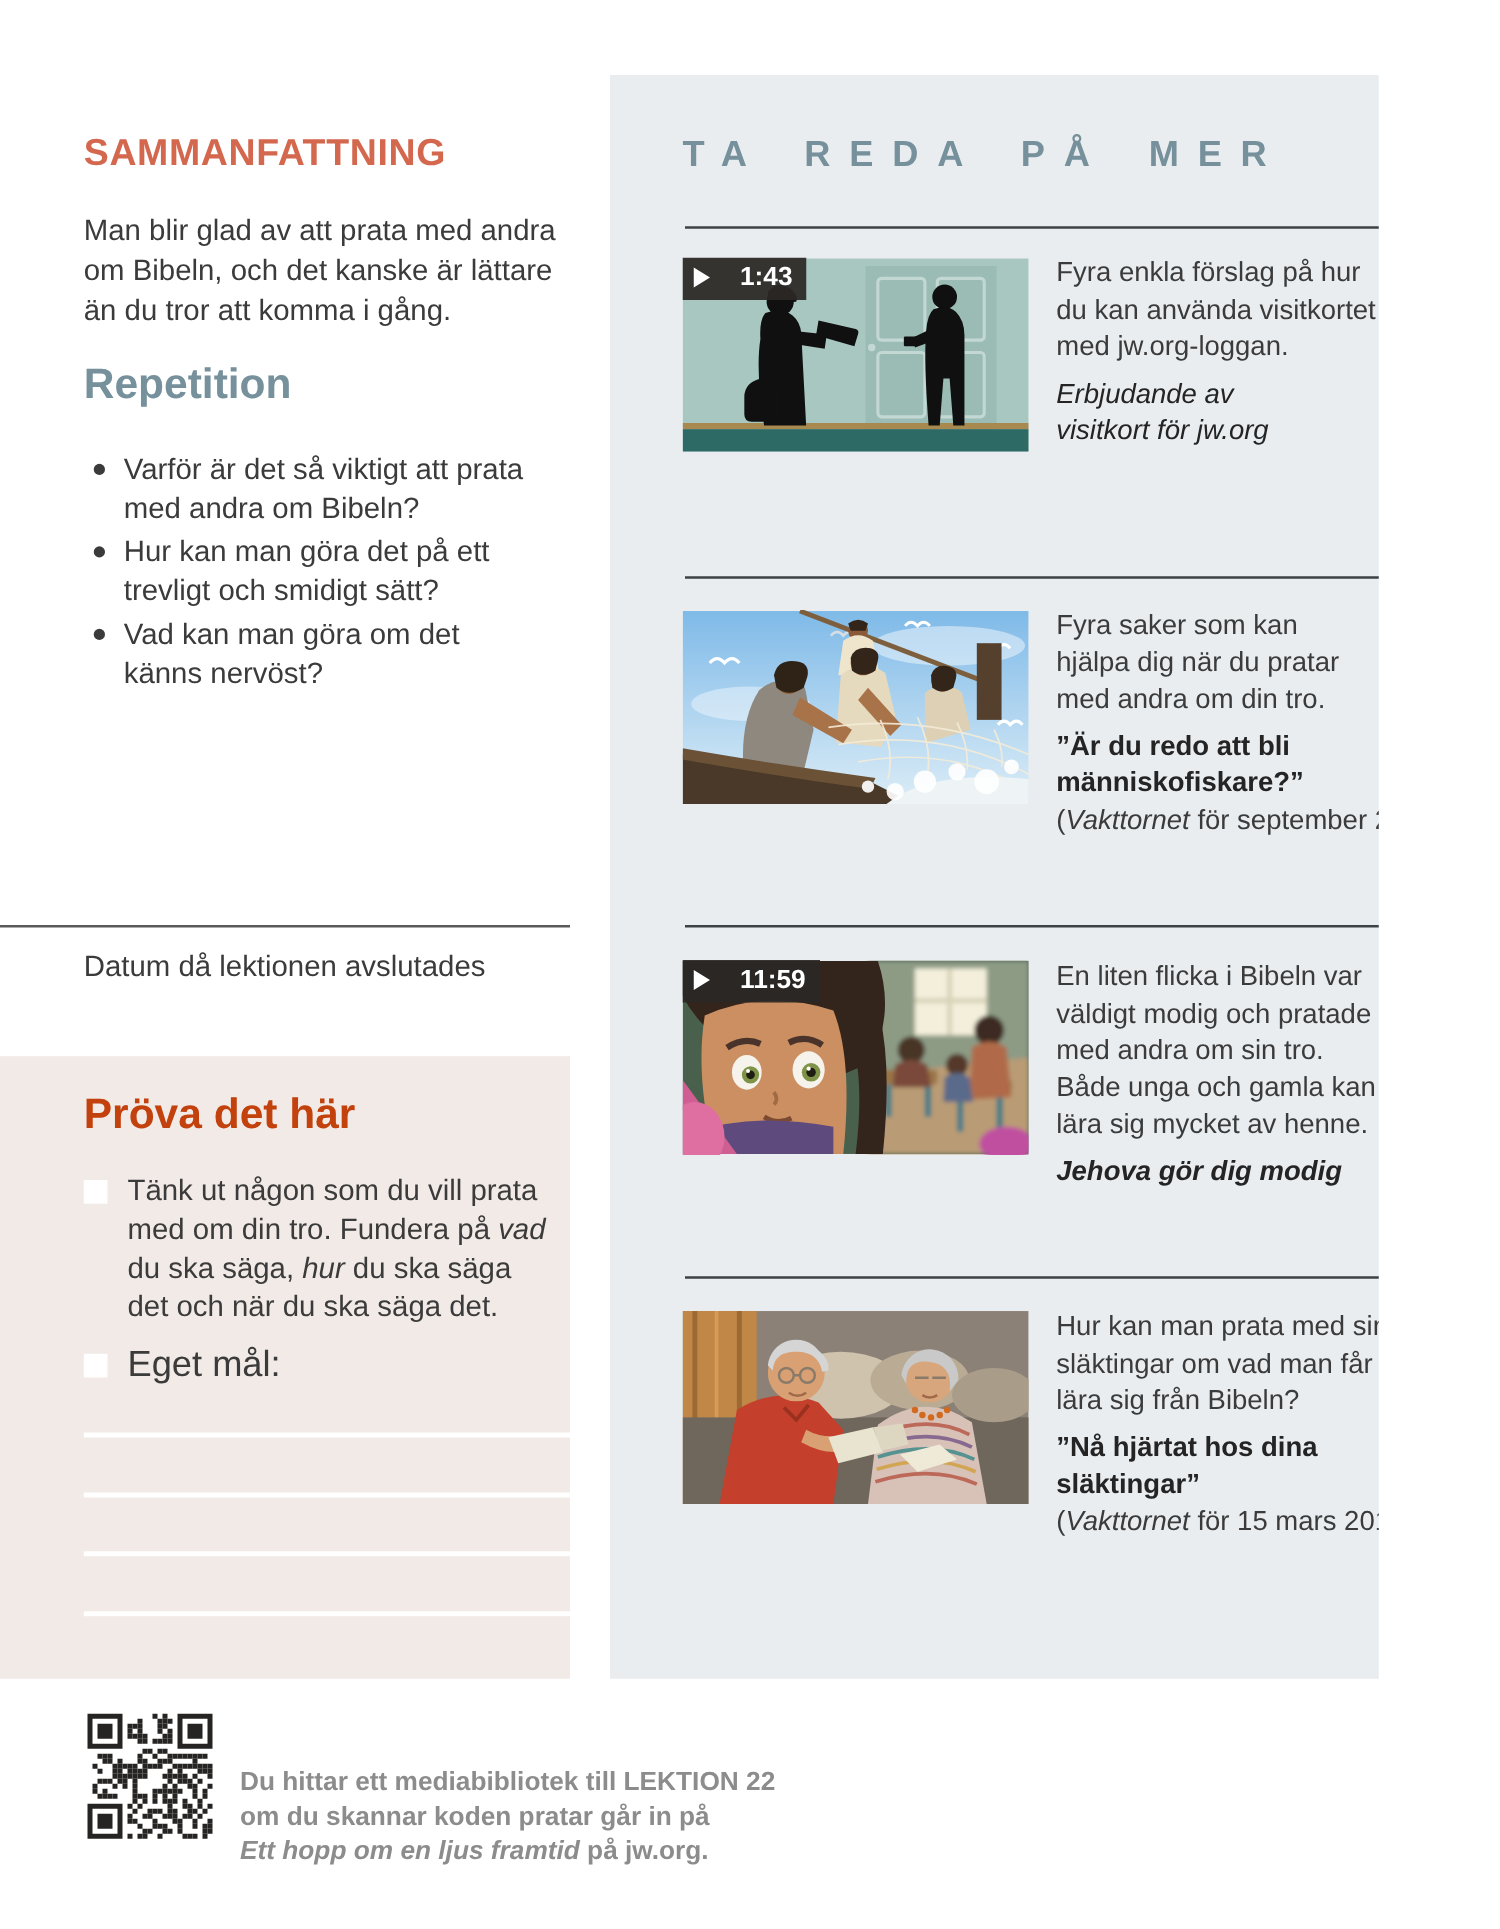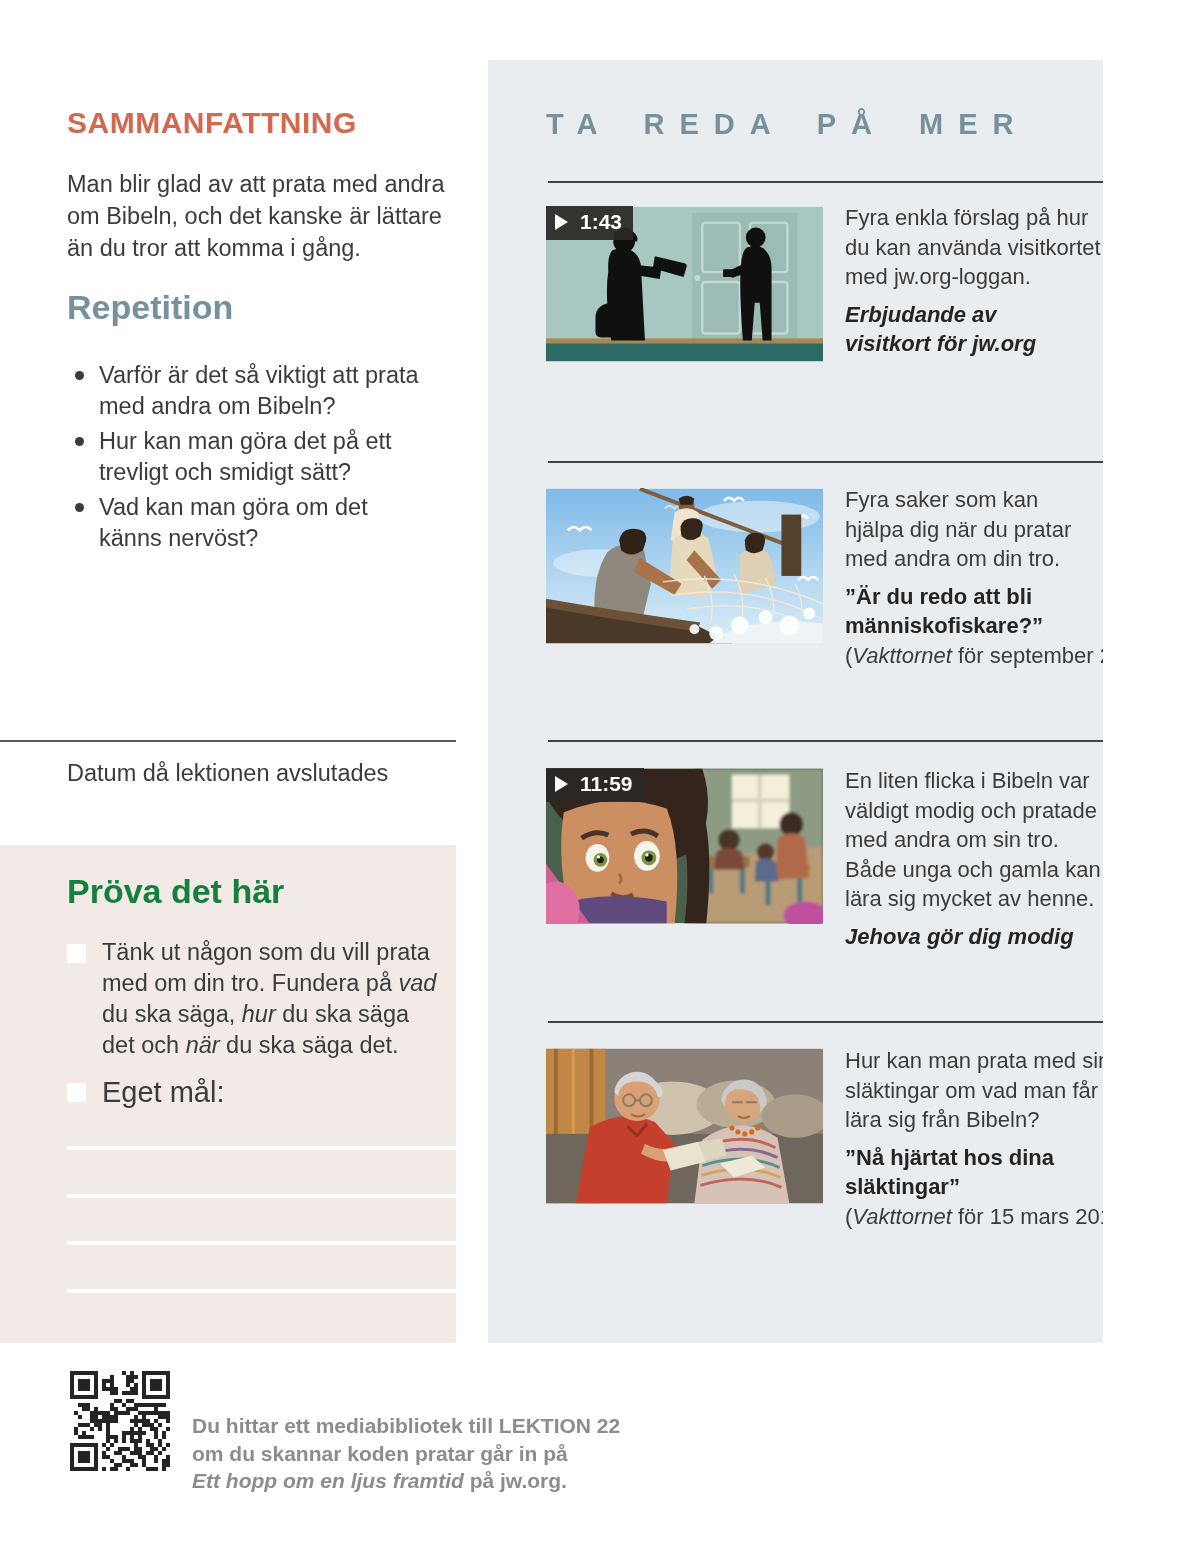--- a/index.html
+++ b/index.html
@@ -8,42 +8,42 @@
   
   .right-panel{position:absolute;left:488px;top:60px;width:712px;height:1283px;background:#e9edf0;}
   .r-title{position:absolute;left:546px;top:108px;font-size:29px;font-weight:bold;
            letter-spacing:15px;word-spacing:9px;color:#76909c;}
   .sep{position:absolute;left:548px;width:580px;height:2px;background:#3d4244;}
   .sep1{top:181px}.sep2{top:461px}.sep3{top:740px}.sep4{top:1021px}
   .thumb{position:absolute;left:546px;width:277px;height:156px;overflow:hidden;}
   .thumb svg{display:block;width:100%;height:100%;}
   .t1{top:206px}.t2{top:488px}.t3{top:768px}.t4{top:1048px}
   .badge{position:absolute;top:0;left:0;background:rgba(43,40,37,.93);color:#fff;
-         font-size:21px;font-weight:bold;padding:4px 11px 6px 9px;display:flex;align-items:center;gap:12px;}
+         font-size:21px;font-weight:bold;padding:4px 11px 6px 9px;display:flex;align-items:center;gap:24px;}
   .play{width:0;height:0;border-left:13px solid #fff;border-top:8px solid transparent;border-bottom:8px solid transparent;}
   .titem{position:absolute;left:845px;width:330px;font-size:22px;line-height:29.5px;}
   .x1{top:203px}.x2{top:485px}.x3{top:766px}.x4{top:1046px}
   .desc{white-space:pre-line;margin:0 0 8px;}
   .ref{white-space:pre-line;margin:0;font-weight:bold;color:#242424;}
   .cite{white-space:pre-line;margin:0;}
   
   .h-orange{position:absolute;left:67px;top:106px;font-size:30px;font-weight:bold;
             letter-spacing:.5px;color:#d4684e;}
   .intro{position:absolute;left:67px;top:168px;width:410px;font-size:23.5px;line-height:32px;white-space:pre-line;}
   .h-slate{position:absolute;left:67px;font-size:34px;font-weight:bold;color:#76909c;}
   .rep-title{top:288px;}
   .bullets{position:absolute;left:67px;top:360px;width:390px;margin:0;padding:0;list-style:none;
            font-size:23.5px;line-height:31px;}
   .bullets li{position:relative;padding-left:32px;margin-bottom:4px;white-space:pre-line;}
   .bullets li::before{content:"";position:absolute;left:8px;top:11px;width:9px;height:9px;border-radius:50%;background:#3b3b3b;}
   .date-line{position:absolute;left:0;top:740px;width:456px;height:2px;background:#5a5a5a;}
   .date-label{position:absolute;left:67px;top:760px;font-size:23.5px;}
   
   .try-box{position:absolute;left:0;top:845px;width:456px;height:498px;background:#f1eae6;}
-  .try-title{position:absolute;left:67px;top:27px;font-size:34px;font-weight:bold;color:#15803d;margin:0;}
+  .try-title{position:absolute;left:67px;top:27px;font-size:34px;font-weight:bold;color:#c2410c;margin:0;}
   .cbox{position:absolute;left:67px;width:19px;height:19px;background:#fff;}
   .cb1{top:99px}.cb2{top:238px}
   .try-task{position:absolute;left:102px;top:92px;width:340px;font-size:23.5px;line-height:31px;white-space:pre-line;}
   .goal-label{position:absolute;left:102px;top:231px;font-size:29px;}
   .wline{position:absolute;left:67px;width:389px;height:4px;background:#fff;}
   .w1{top:301px}.w2{top:349px}.w3{top:396px}.w4{top:444px}
   
   .qr{position:absolute;left:67px;top:1368px;width:106px;height:106px;background:#fff;}
   .qr svg{display:block;width:106px;height:106px;}
   .foot-text{position:absolute;left:192px;top:1412px;font-size:21px;font-weight:bold;
@@ -73,21 +73,21 @@
 
   <div class="date-line"></div>
   <div class="date-label">Datum då lektionen avslutades</div>
 
   <div class="try-box">
     <h2 class="try-title">Pröva det här</h2>
     <span class="cbox cb1"></span>
     <div class="try-task"><span>Tänk ut någon som du vill prata
 med om din tro. Fundera på </span><span style="font-style: italic;">vad</span><span>
 du ska säga, </span><span style="font-style: italic;">hur</span><span> du ska säga
-det och </span><span style="font-style: italic;">när</span><span> du ska säga det.</span></div>
+det och </span><span style="">när</span><span> du ska säga det.</span></div>
     <span class="cbox cb2"></span>
     <div class="goal-label">Eget mål:</div>
     <div class="wline w1"></div>
     <div class="wline w2"></div>
     <div class="wline w3"></div>
     <div class="wline w4"></div>
   </div>
 
   <div class="r-title">TA REDA PÅ MER</div>
   <div class="sep sep1"></div>
@@ -121,21 +121,21 @@
     </svg>
     <span class="badge">
       <span class="play"></span>
       <span>1:43</span>
     </span>
   </div>
   <div class="titem x1">
     <p class="desc">Fyra enkla förslag på hur
 du kan använda visitkortet
 med jw.org-loggan.</p>
-    <p class="ref"><span style="font-style: italic; font-weight: bold;">Erbjudande av
+    <p class="ref"><span style="font-style: italic; font-weight: normal;">Erbjudande av
 visitkort för jw.org</span></p>
   </div>
 
   <div class="thumb t2">
     <svg viewBox="0 0 280 156">
       <defs>
         <linearGradient id="sky2" x1="0" y1="0" x2="0" y2="1">
           <stop offset="0" stop-color="#7fbae8"></stop>
             <stop offset="1" stop-color="#dcedf7"></stop>
         </linearGradient>

